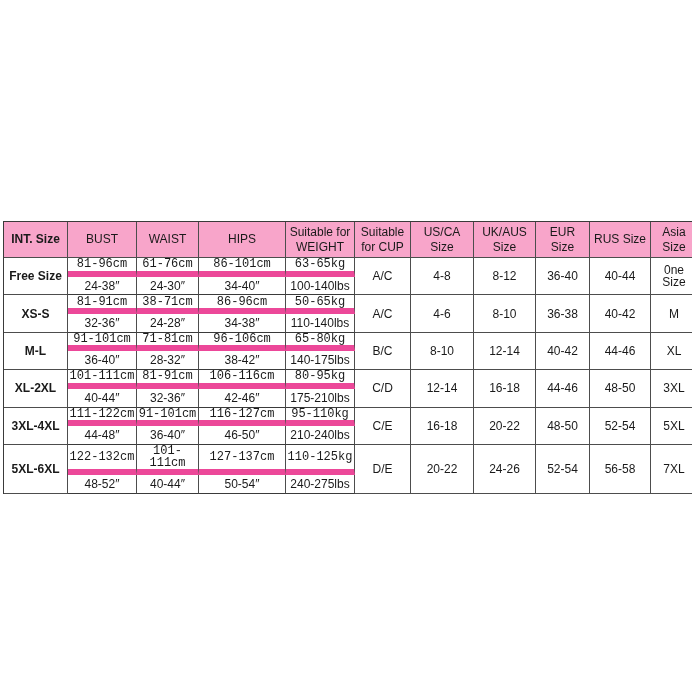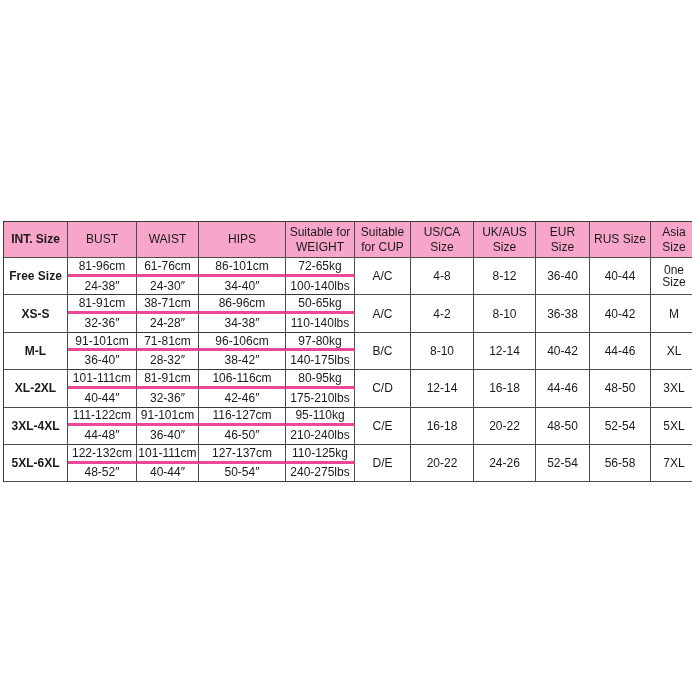--- a/index.html
+++ b/index.html
@@ -52,21 +52,22 @@
     height: 18.7px;
     background: #ffffff;
     line-height: 1;
   }
   td.row-label {
     font-weight: bold;
     margin-left: 46px;
   }
   
   tr.sub-top td.measure {
-    border-bottom: 3px solid #ec4899;
+    border-bottom: 6px solid #ec4899;
+    font-family: Liberation Mono, monospace;
   }
   
   tr.sub-bottom td {
     border-bottom: 1px solid #3a3a3a;
   }
 </style>
 </head>
 <body>
 
 <div class="canvas">
@@ -104,59 +105,59 @@
         <th>Asia
 Size</th>
       </tr>
     </thead>
     <tbody>
         <tr class="sub-top">
           <td class="row-label" rowspan="2">Free Size</td>
           <td class="measure">81-96cm</td>
           <td class="measure">61-76cm</td>
           <td class="measure">86-101cm</td>
-          <td class="measure">72-65kg</td>
+          <td class="measure">63-65kg</td>
           <td rowspan="2">A/C</td>
           <td rowspan="2">4-8</td>
           <td rowspan="2">8-12</td>
           <td rowspan="2">36-40</td>
           <td rowspan="2">40-44</td>
           <td rowspan="2">0ne Size</td>
         </tr>
         <tr class="sub-bottom">
           <td>24-38″</td>
           <td>24-30″</td>
           <td>34-40″</td>
           <td>100-140lbs</td>
         </tr>
         <tr class="sub-top">
           <td class="row-label" rowspan="2">XS-S</td>
           <td class="measure">81-91cm</td>
           <td class="measure">38-71cm</td>
           <td class="measure">86-96cm</td>
           <td class="measure">50-65kg</td>
           <td rowspan="2">A/C</td>
-          <td rowspan="2">4-2</td>
+          <td rowspan="2">4-6</td>
           <td rowspan="2">8-10</td>
           <td rowspan="2">36-38</td>
           <td rowspan="2">40-42</td>
           <td rowspan="2">M</td>
         </tr>
         <tr class="sub-bottom">
           <td>32-36″</td>
           <td>24-28″</td>
           <td>34-38″</td>
           <td>110-140lbs</td>
         </tr>
         <tr class="sub-top">
           <td class="row-label" rowspan="2">M-L</td>
           <td class="measure">91-101cm</td>
           <td class="measure">71-81cm</td>
           <td class="measure">96-106cm</td>
-          <td class="measure">97-80kg</td>
+          <td class="measure">65-80kg</td>
           <td rowspan="2">B/C</td>
           <td rowspan="2">8-10</td>
           <td rowspan="2">12-14</td>
           <td rowspan="2">40-42</td>
           <td rowspan="2">44-46</td>
           <td rowspan="2">XL</td>
         </tr>
         <tr class="sub-bottom">
           <td>36-40″</td>
           <td>28-32″</td>

